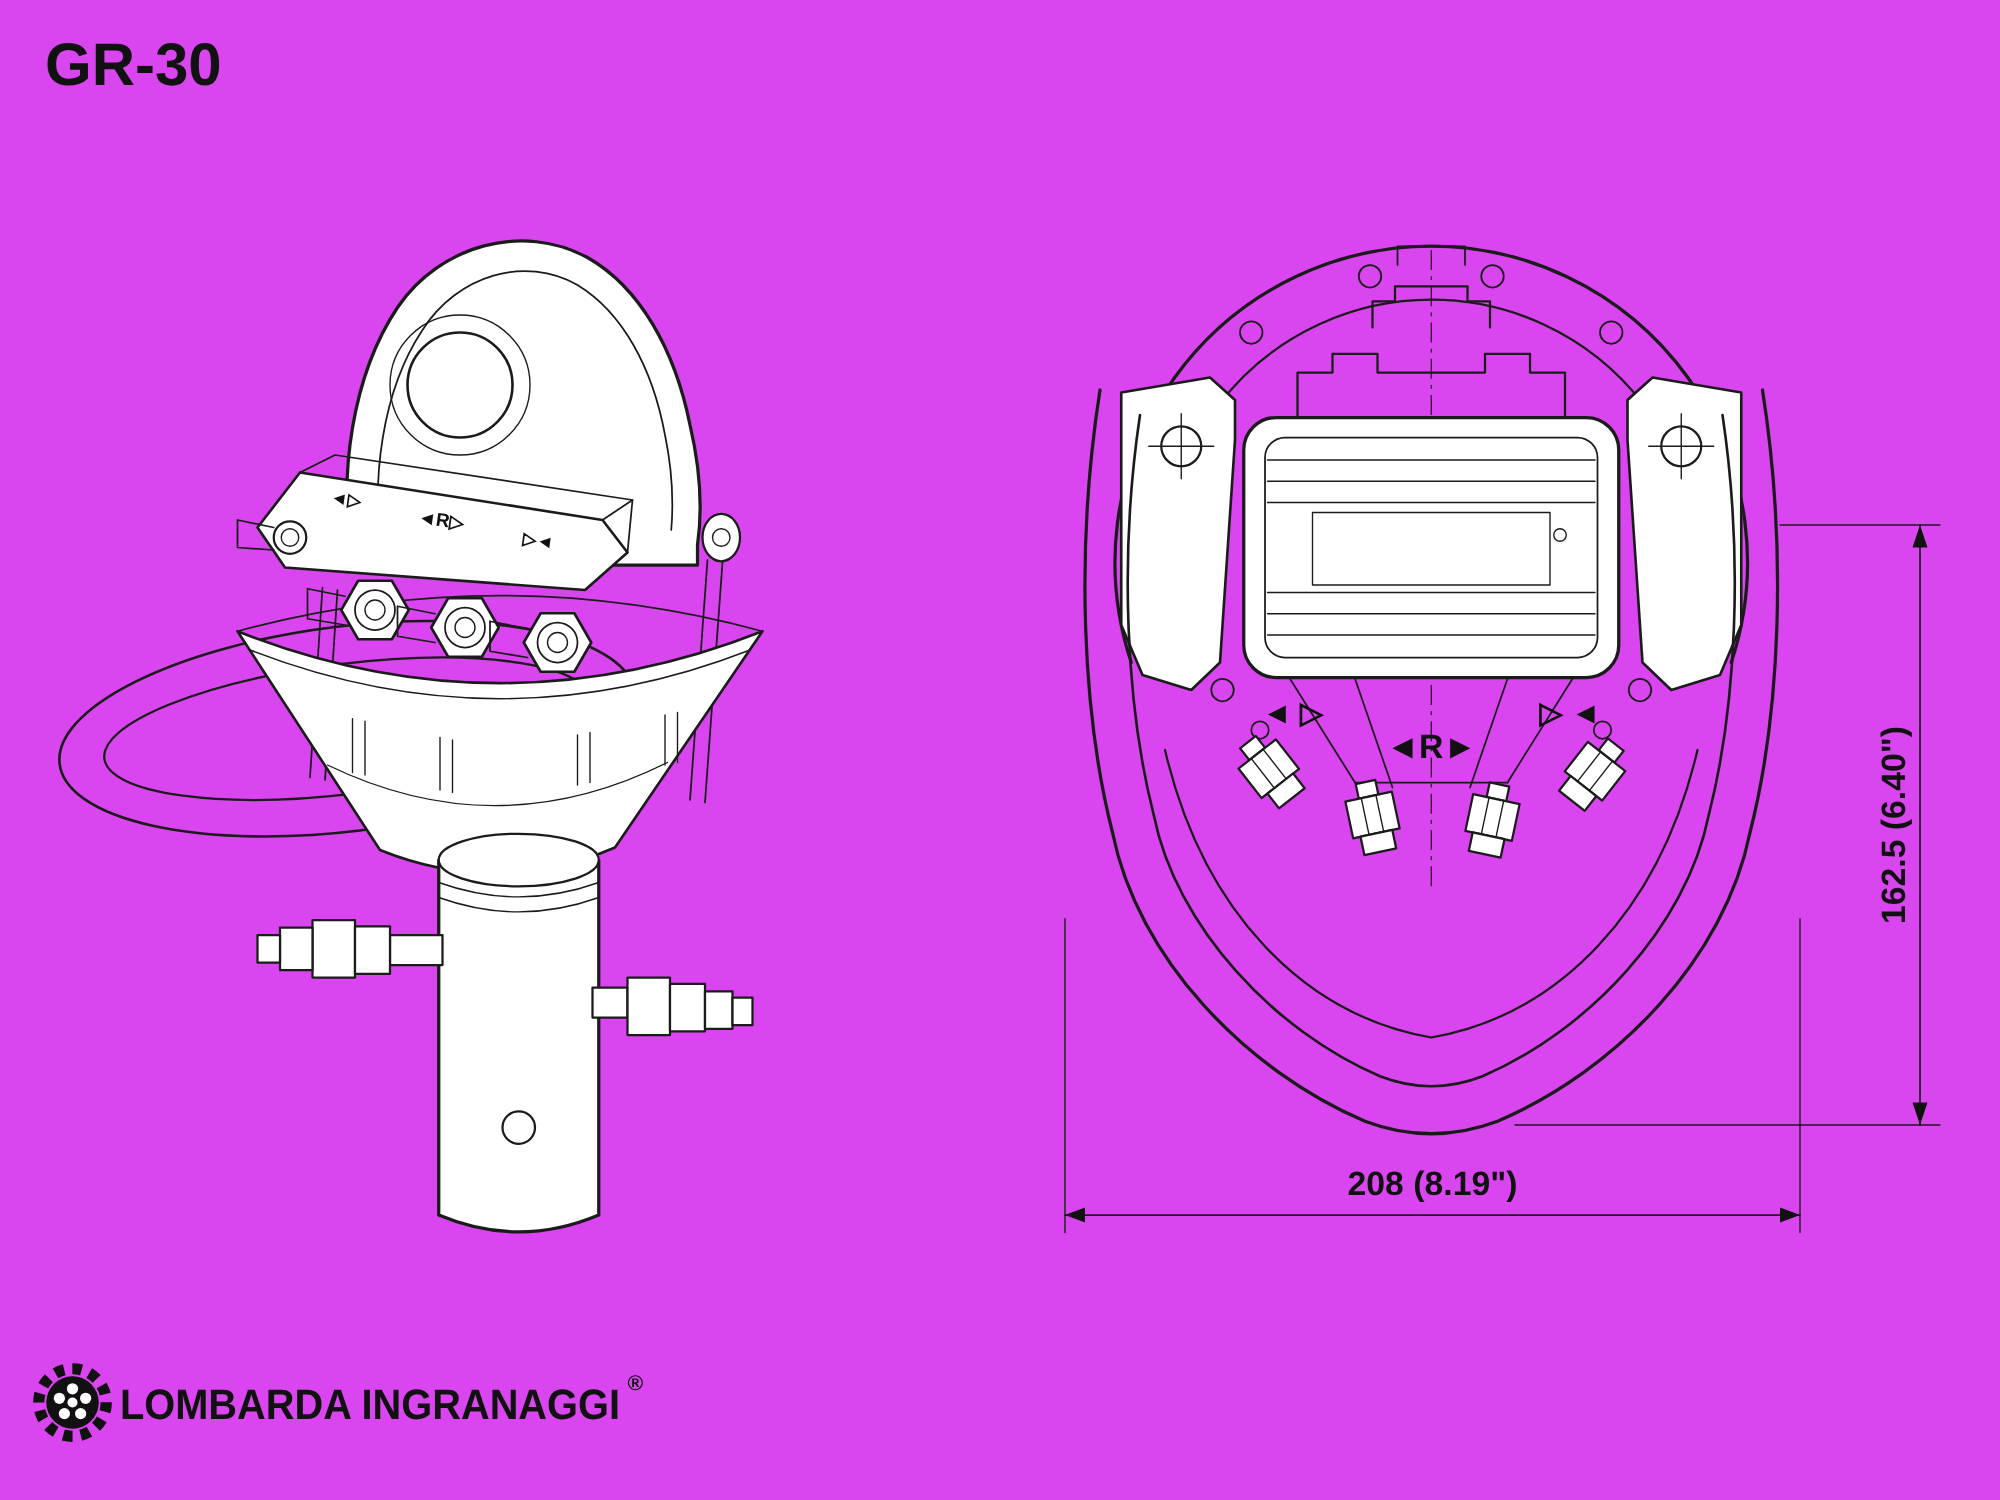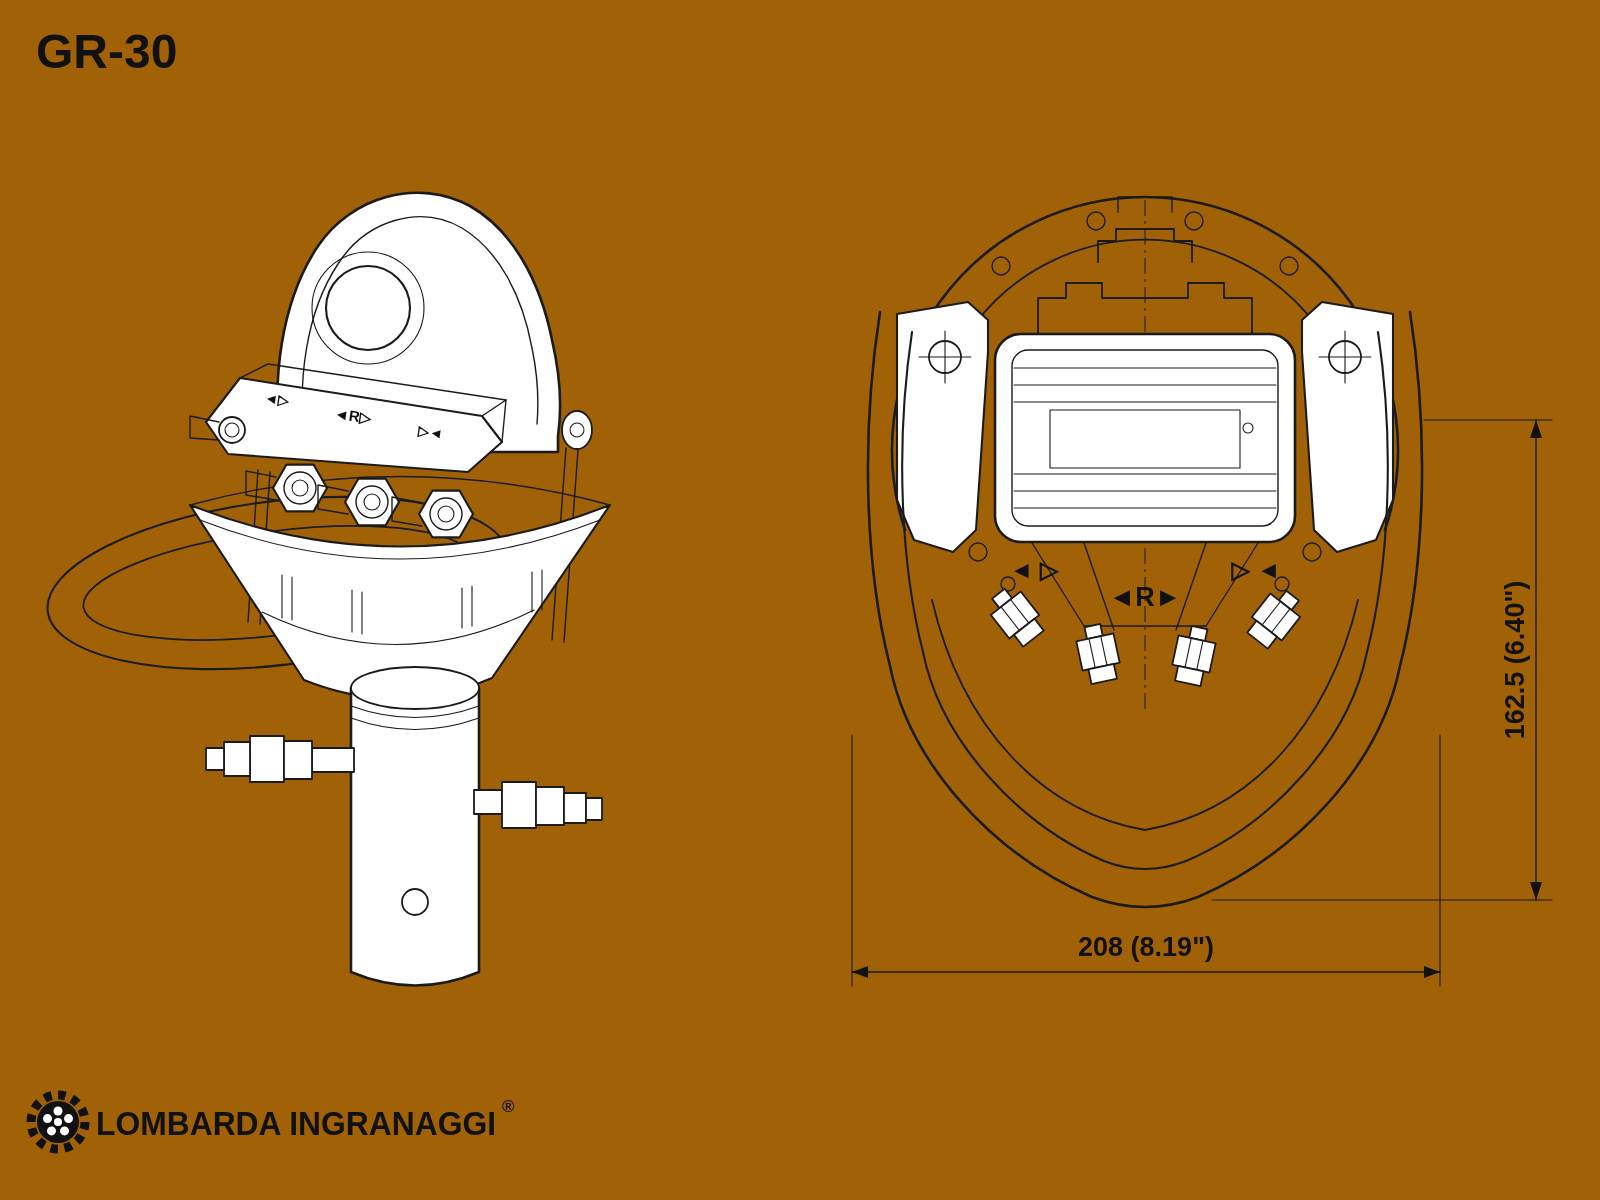--- a/index.html
+++ b/index.html
@@ -1,19 +1,19 @@
 <!DOCTYPE html>
 <html><head>
 <meta charset="utf-8">
 <style>
   html,body{margin:0;padding:0;background:#fff;}
   .canvas{
     position:relative;
     width:1600px;height:1200px;
-    background:#a16207;
+    background:#d946ef;
     font-family:"Liberation Sans", sans-serif;
     overflow:hidden;
   }
   svg{position:absolute;left:0;top:0;}
   .ln{stroke:#1b1b1b;fill:none;stroke-linecap:round;stroke-linejoin:round;}
   .w1{stroke-width:1.1;}
   .w13{stroke-width:1.4;}
   .w18{stroke-width:1.8;}
   .w2{stroke-width:2.1;}
   .w25{stroke-width:2.6;}

